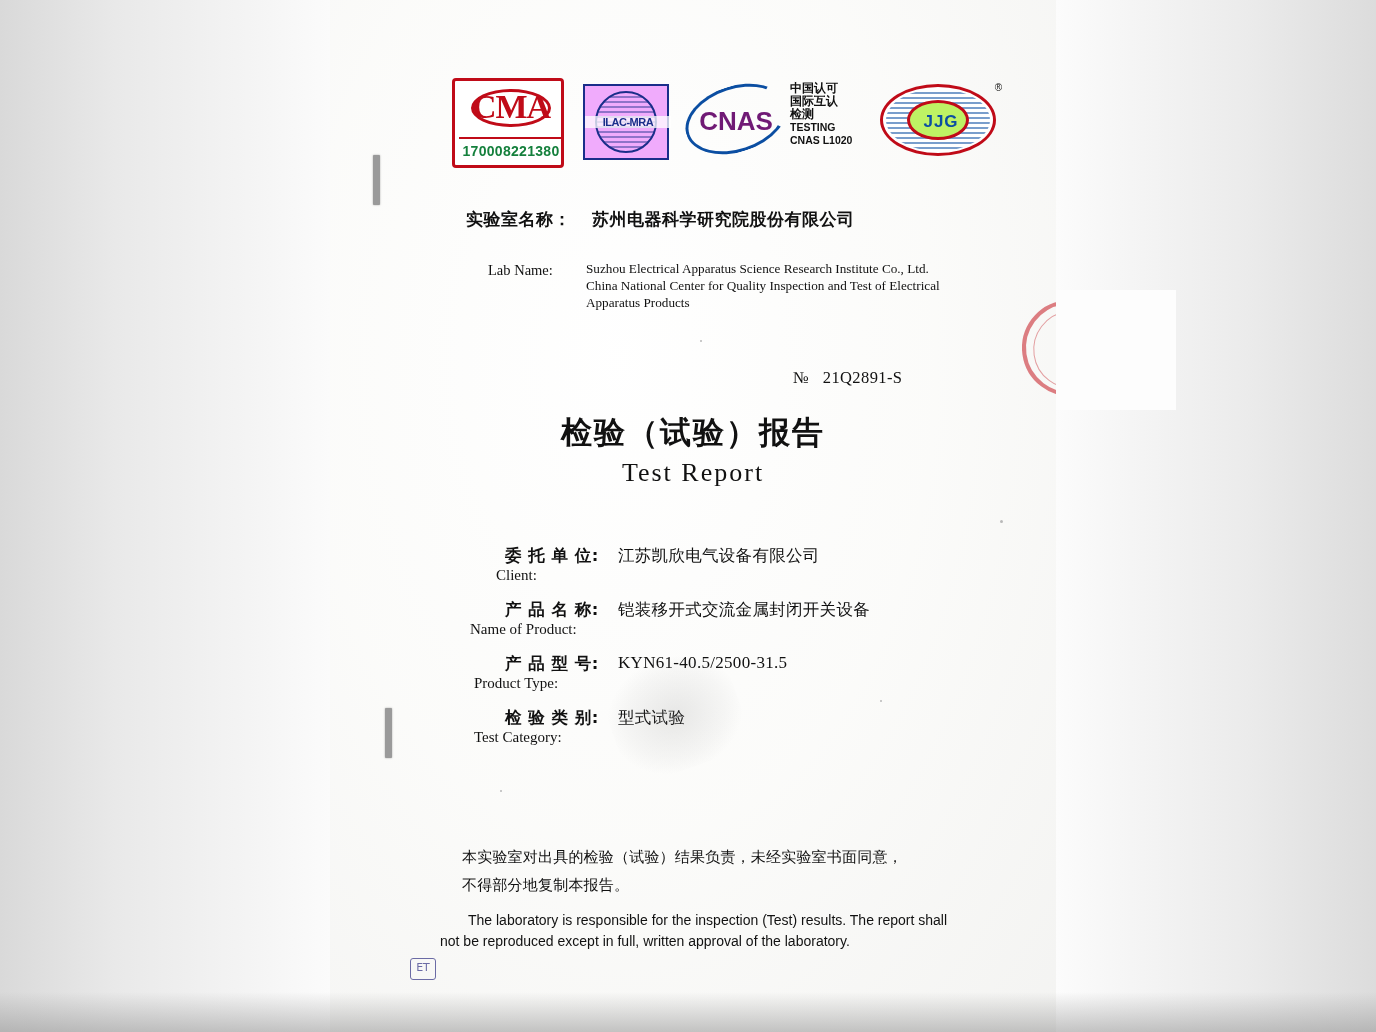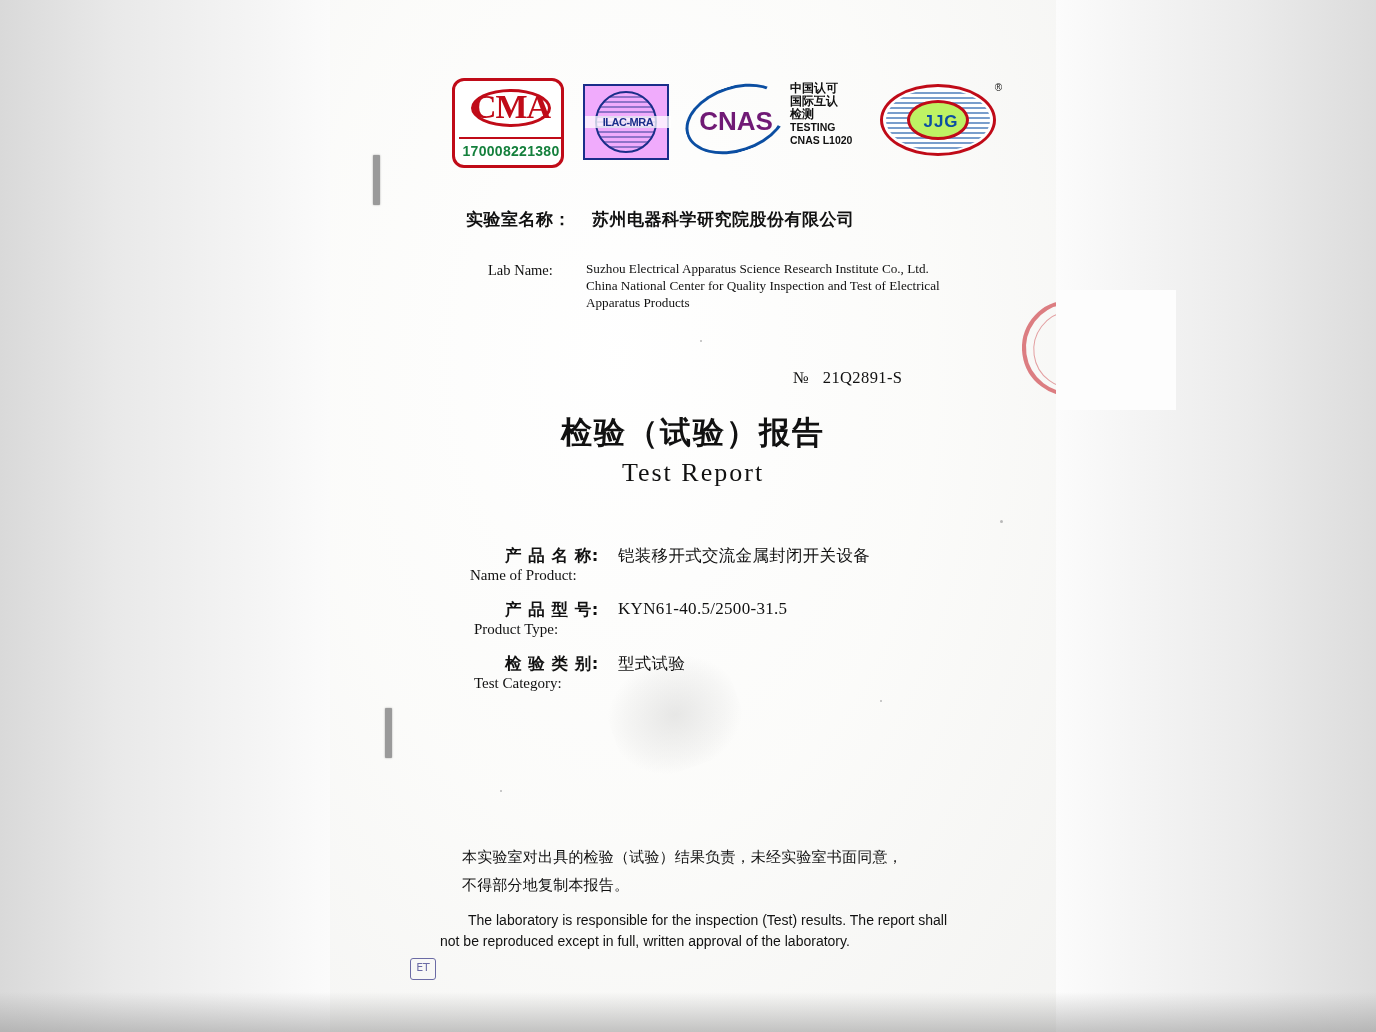--- a/index.html
+++ b/index.html
@@ -63,21 +63,21 @@
   .logo-row {
     position: absolute;
     left: 452px; top: 78px;
     width: 540px; height: 90px;
   }
   
   .cma {
     position: absolute; left: 0; top: 0;
     width: 112px; height: 90px;
     border: 3px solid #c00b18;
-    border-radius: 12px;
+    border-radius: 4px;
     box-sizing: border-box;
     background: #fff;
   }
   .cma-text {
     position: absolute;
     left: 0; top: 4px; width: 112px;
     text-align: center;
     color: #c00b18;
     font-family: "Liberation Serif", serif;
     font-weight: bold;
@@ -446,20 +446,25 @@
   <div class="report-no">
     <span class="no-sym">№</span>
     &nbsp;&nbsp;<span>21Q2891-S</span>
   </div>
 
   <div class="title-zh">检验（试验）报告</div>
   <div class="title-en">Test   Report</div>
 
   <div class="fields">
 
+    <div class="field">
+      <div class="f-zh">委 托 单 位:</div>
+      <div class="f-en">Client:</div>
+      <div class="f-val">江苏凯欣电气设备有限公司</div>
+    </div>
 
     <div class="field">
       <div class="f-zh">产 品 名 称:</div>
       <div class="f-en indent-0" style="left:0px;">Name of Product:</div>
       <div class="f-val">铠装移开式交流金属封闭开关设备</div>
     </div>
 
     <div class="field">
       <div class="f-zh">产 品 型 号:</div>
       <div class="f-en" style="left:4px;">Product Type:</div>

